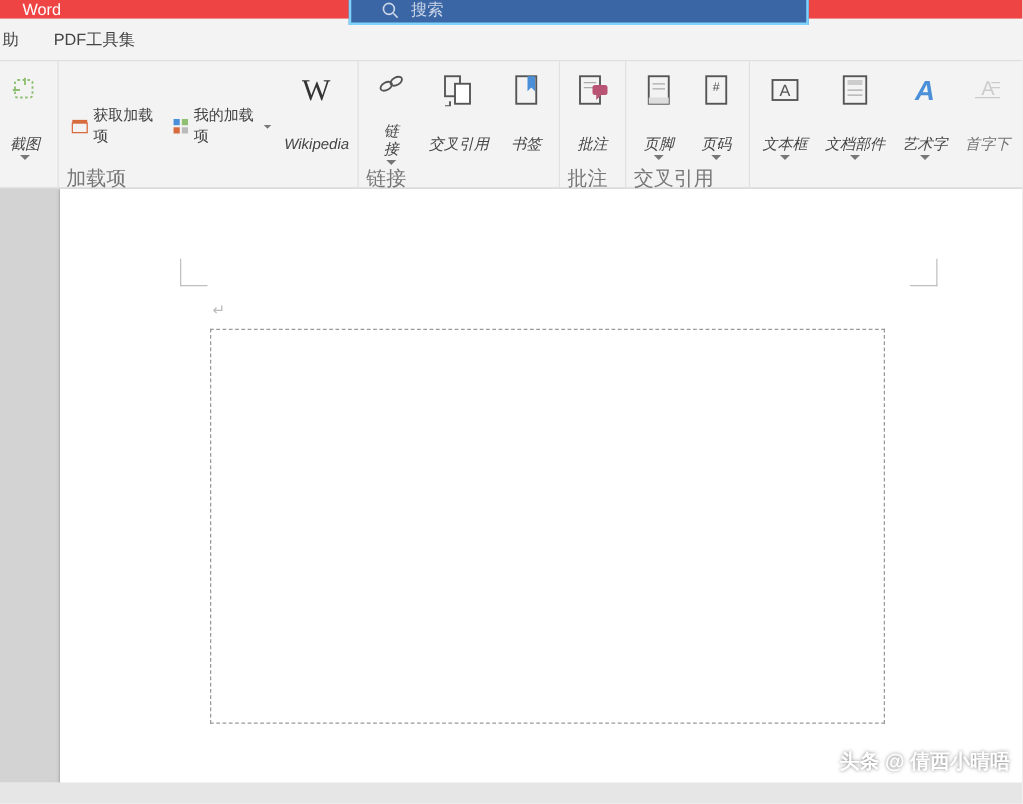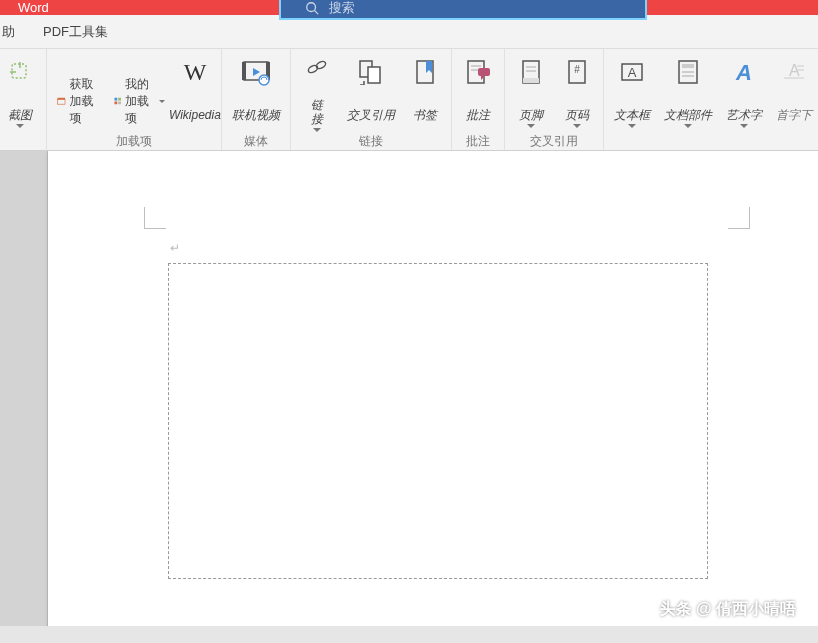--- a/index.html
+++ b/index.html
@@ -66,23 +66,22 @@
   border-right: 1px solid #e1e1e1;
   padding: 4px 6px 2px 6px;
 }
 .group-body {
   display: flex;
   align-items: flex-start;
   gap: 6px;
   flex: 1;
 }
 .group-label {
-  text-align: center;
   color: #777;
-  font-size: 12px;
+  font-size: 16px;
   padding-top: 2px;
 }
 .btn-large {
   display: flex;
   flex-direction: column;
   align-items: center;
   justify-content: flex-start;
   min-width: 40px;
   height: 78px;
   padding: 2px 4px;
@@ -171,21 +170,21 @@
 }
 .textbox {
   position: absolute;
   left: 120px; top: 112px;
   width: 540px; height: 316px;
   border: 1px dashed #999;
   background: #fff;
 }
 .watermark {
   position: absolute;
-  right: 22px; bottom: 6px;
+  right: 10px; bottom: 6px;
   color: #fff;
   font-size: 16px;
   font-weight: bold;
   text-shadow: 0 0 3px rgba(0,0,0,0.5);
 }
 </style>
 </head>
 <body>
 
 <div class="titlebar">
@@ -249,38 +248,20 @@
           <svg width="30" height="24" viewBox="0 0 30 24">
               <text x="15" y="20" text-anchor="middle" font-family="serif" font-size="24" fill="#333">W</text>
             </svg>
         </div>
         <span class="lbl">Wikipedia</span>
       </div>
     </div>
     <div class="group-label">加载项</div>
   </div>
 
-  <div class="group">
-    <div class="group-body">
-      <div class="btn-large">
-        <div class="icon-slot">
-          <svg width="28" height="28" viewBox="0 0 28 28">
-              <rect x="2" y="4" width="24" height="18" fill="none" stroke="#555" stroke-width="1.5"></rect>
-              <rect x="0" y="4" width="4" height="18" fill="#555"></rect>
-              <rect x="24" y="4" width="4" height="18" fill="#555"></rect>
-              <polygon points="11,10 11,18 18,14" fill="#4a8fd8"></polygon>
-              <circle cx="22" cy="22" r="5" fill="#fff" stroke="#4a8fd8" stroke-width="1.5"></circle>
-              <path d="M19 22 a3 3 0 0 1 6 0" fill="none" stroke="#4a8fd8" stroke-width="1"></path>
-            </svg>
-        </div>
-        <span class="lbl">联机视频</span>
-      </div>
-    </div>
-    <div class="group-label">媒体</div>
-  </div>
 
   <div class="group">
     <div class="group-body">
       <div class="btn-large">
         <div class="icon-slot">
           <svg width="24" height="24" viewBox="0 0 24 24">
               <ellipse cx="8" cy="14" rx="5" ry="3" fill="none" stroke="#555" stroke-width="1.5" transform="rotate(-30 8 14)"></ellipse>
               <ellipse cx="16" cy="10" rx="5" ry="3" fill="none" stroke="#555" stroke-width="1.5" transform="rotate(-30 16 10)"></ellipse>
             </svg>
         </div>

